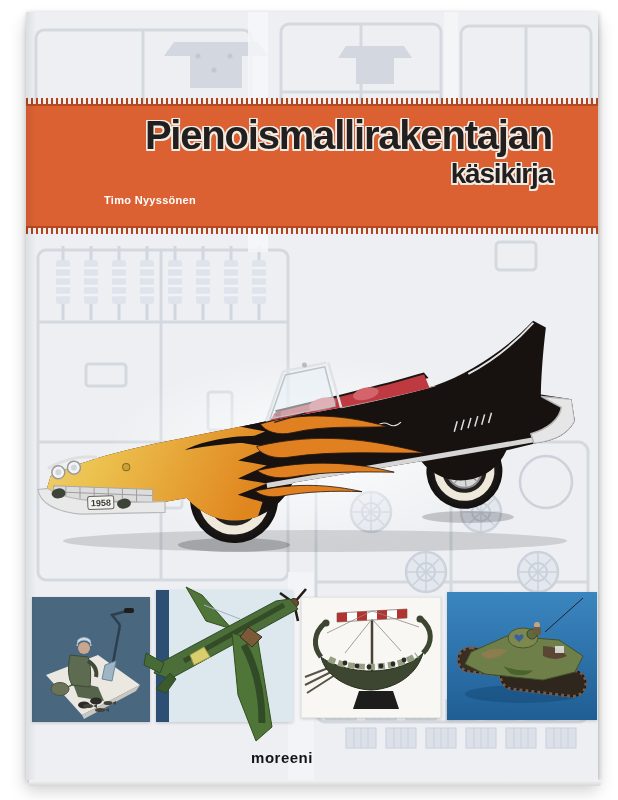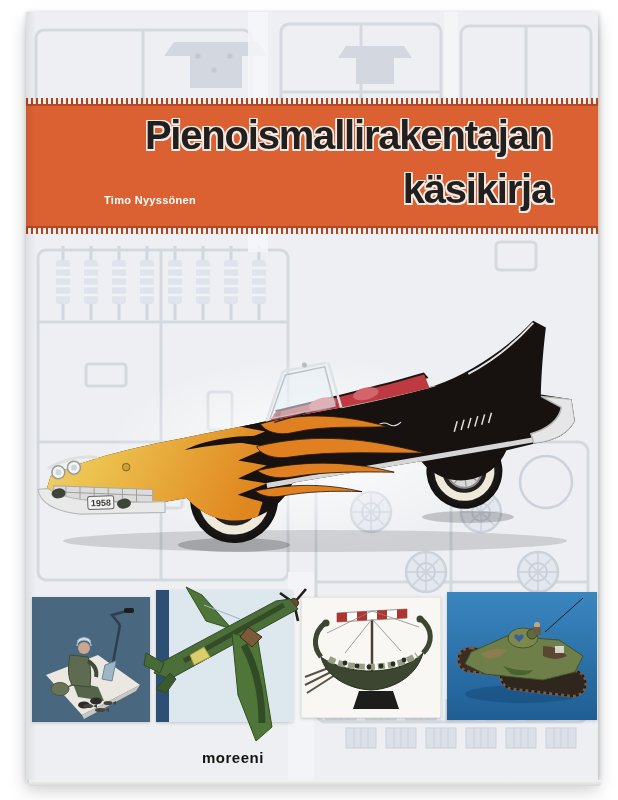--- a/index.html
+++ b/index.html
@@ -20,38 +20,38 @@
     box-shadow:inset 0 2px 0 rgba(140,40,8,.45),inset 0 -2px 0 rgba(140,40,8,.45);z-index:3;}
   .banner .teeth{position:absolute;left:0;right:0;height:6px;
     background:repeating-linear-gradient(90deg,var(--banner-edge,#b0441c) 0 2px,rgba(0,0,0,0) 2px 5px);}
   .banner .teeth.top{top:-6px;}
   .banner .teeth.bottom{bottom:-6px;}
   .titles{position:absolute;right:46px;top:8px;text-align:right;
     color:var(--title-text,#231f1e);font-weight:bold;line-height:1.16;letter-spacing:-1.2px;
     text-shadow:-1.5px -1.5px 0 #f3ece4,1.5px -1.5px 0 #f3ece4,-1.5px 1.5px 0 #f3ece4,
       1.5px 1.5px 0 #f3ece4,0 -1.5px 0 #f3ece4,0 1.5px 0 #f3ece4,-1.5px 0 0 #f3ece4,1.5px 0 0 #f3ece4;}
   .title-1{font-size:40px;}
-  .title-2{font-size:40px;margin-top:8px;}
+  .title-2{font-size:28px;}
   .author{position:absolute;left:78px;top:90px;color:var(--author-text,#ffffff);
     font-size:11px;font-weight:bold;letter-spacing:.3px;}
   
   .car-glow{position:absolute;left:0px;top:300px;width:572px;height:270px;
     background:radial-gradient(ellipse 50% 50% at 50% 52%,rgba(255,255,255,.85),rgba(255,255,255,0) 72%);}
   .car{position:absolute;left:4px;top:303px;width:560px;height:250px;}
   
   .thumb{position:absolute;box-shadow:0 1px 3px rgba(0,0,0,.18);}
   .thumb svg{display:block;width:100%;height:100%;}
   .thumb-1{left:6px;top:585px;width:118px;height:125px;}
   .thumb-2{left:130px;top:578px;width:137px;height:132px;background:var(--thumb2-bg,#dce7ee);}
   .thumb-2 .band{position:absolute;left:0;top:0;bottom:0;width:13px;background:#2e4f74;}
   .thumb-3{left:275px;top:585px;width:140px;height:121px;}
   .thumb-4{left:421px;top:580px;width:150px;height:128px;}
   .plane-overlay{position:absolute;left:118px;top:563px;width:166px;height:192px;z-index:5;}
   .plane-overlay svg{display:block;width:100%;height:100%;overflow:visible;}
-  .publisher{position:absolute;left:176px;top:737px;width:160px;text-align:left;
+  .publisher{position:absolute;left:176px;top:737px;width:160px;text-align:center;
     color:var(--publisher-text,#141414);font-size:15px;font-weight:bold;letter-spacing:.5px;}
 </style>
 </head>
 <body>
 
 <div class="photo">
   <div class="book">
 
     <svg class="bg-sprues" viewBox="0 0 572 768" xmlns="http://www.w3.org/2000/svg">
       <defs>

